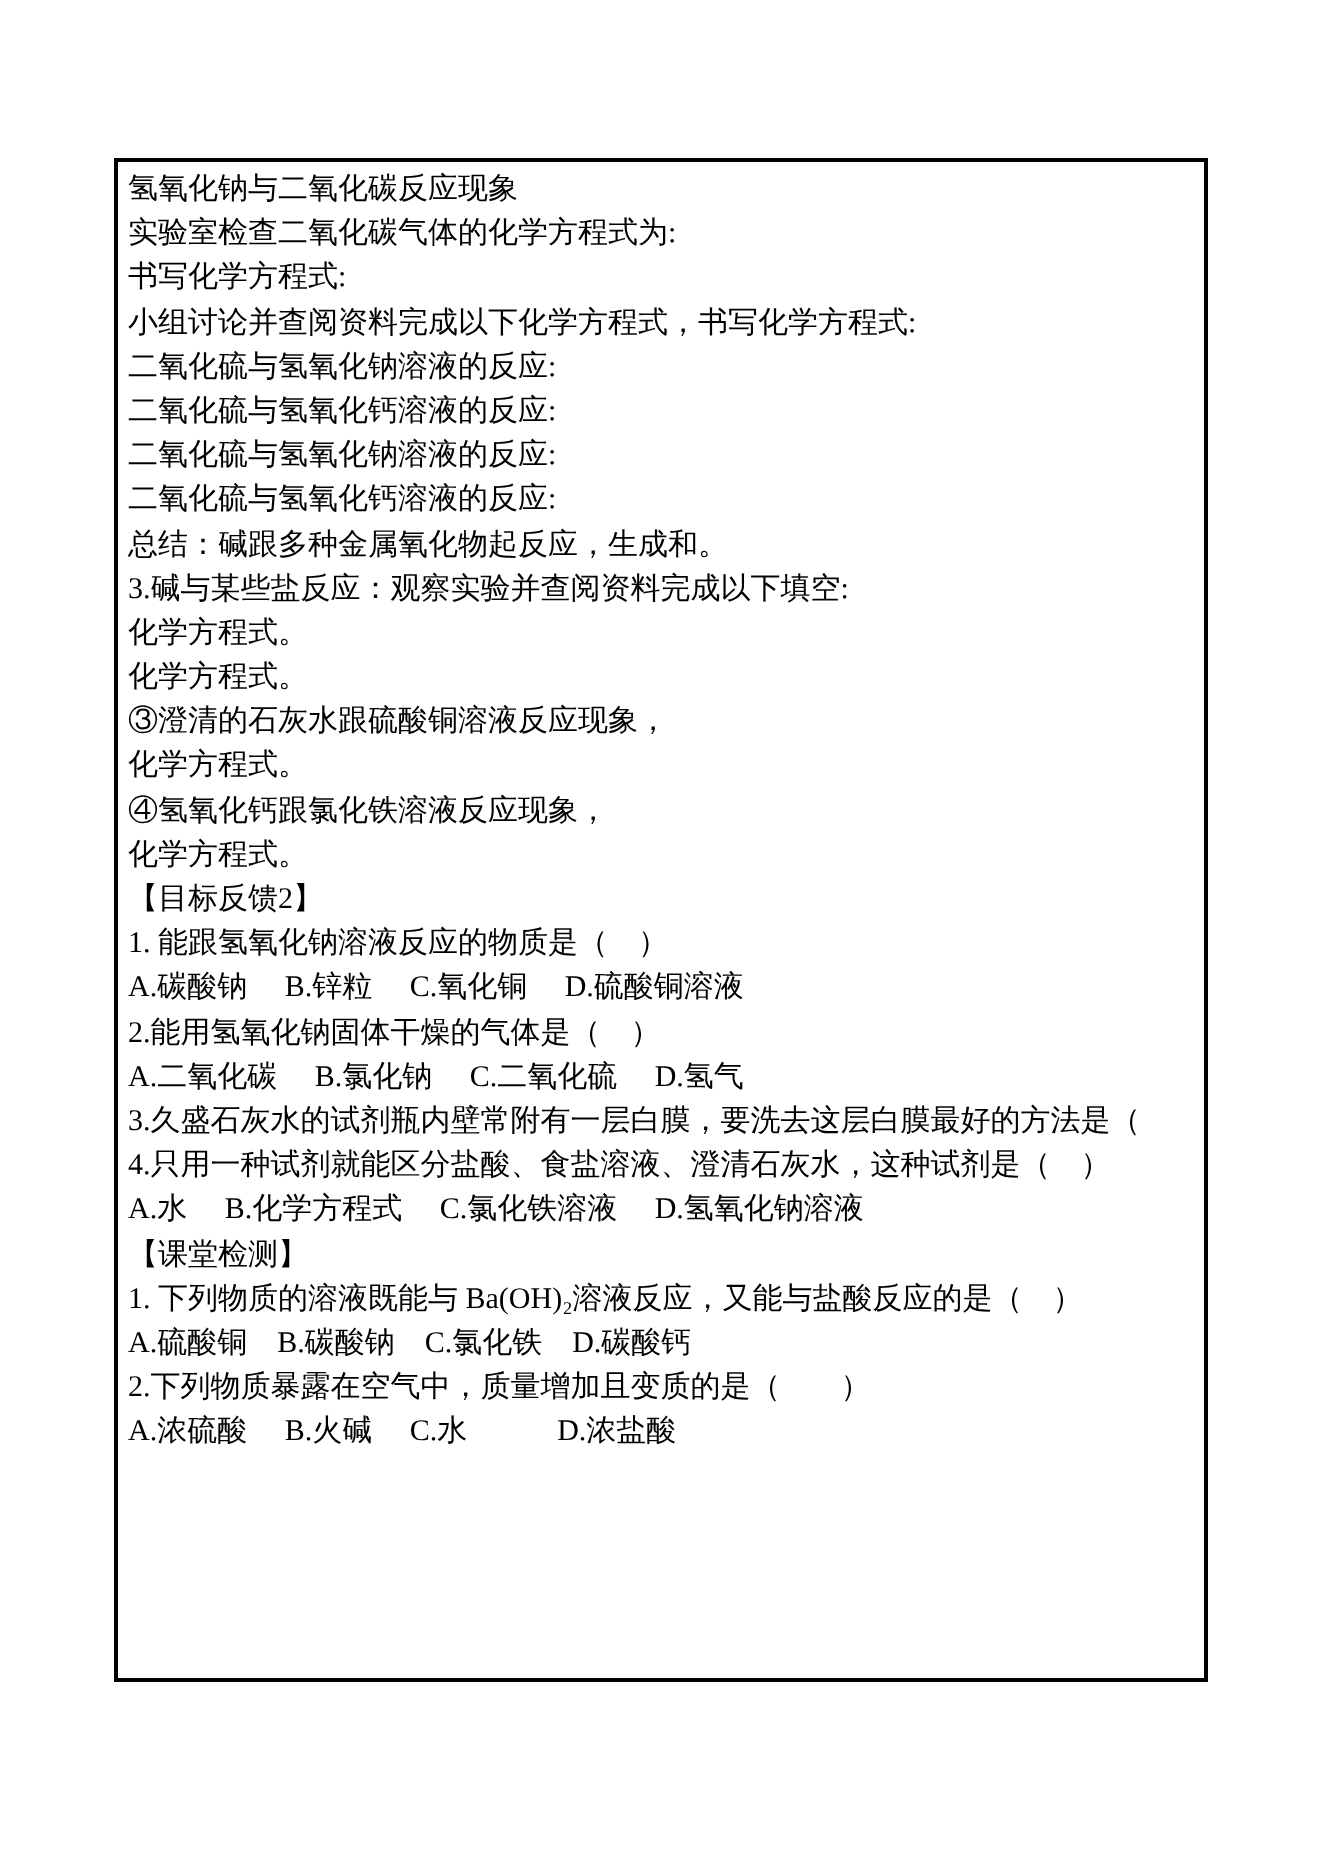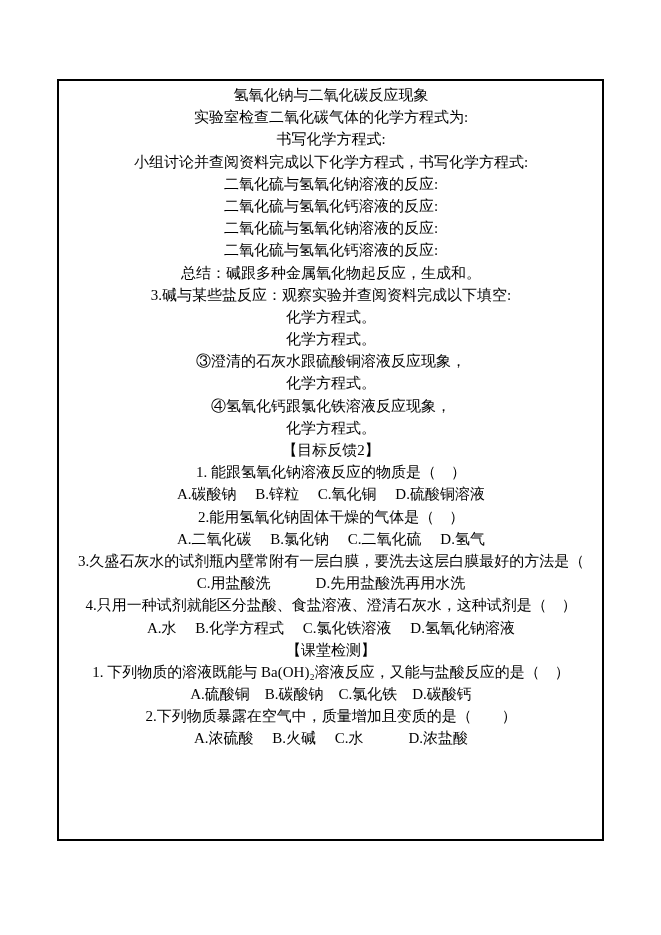--- a/index.html
+++ b/index.html
@@ -1,20 +1,20 @@
 <!DOCTYPE html>
 <html style="--page-bg: #ffffff; --ink: #000000; --border: #000000;"><head>
 <meta charset="utf-8">
 <style>
   :root {
     --page-bg: #ffffff;
     --ink: #000000;
     --border: #000000;
   }
-  * { margin: 0; padding: 0; box-sizing: border-box; text-align: center; }
+  * { margin: 0; padding: 0; box-sizing: border-box; }
   html, body {
     width: 661px;
     height: 935px;
     background: var(--page-bg);
     font-family: "Liberation Serif", "DejaVu Serif", serif;
   }
   .page {
     position: relative;
     width: 661px;
     height: 935px;
@@ -61,21 +61,20 @@
     <div class="line">③澄清的石灰水跟硫酸铜溶液反应现象，</div>
     <div class="line">化学方程式。</div>
     <div class="line">④氢氧化钙跟氯化铁溶液反应现象，</div>
     <div class="line">化学方程式。</div>
     <div class="line">【目标反馈2】</div>
     <div class="line">1. 能跟氢氧化钠溶液反应的物质是（　）</div>
     <div class="line">A.碳酸钠　 B.锌粒　 C.氧化铜　 D.硫酸铜溶液</div>
     <div class="line">2.能用氢氧化钠固体干燥的气体是（　）</div>
     <div class="line">A.二氧化碳　 B.氯化钠　 C.二氧化硫　 D.氢气</div>
     <div class="line">3.久盛石灰水的试剂瓶内壁常附有一层白膜，要洗去这层白膜最好的方法是（</div>
-    <div class="line">C.用盐酸洗　　　D.先用盐酸洗再用水洗</div>
     <div class="line">4.只用一种试剂就能区分盐酸、食盐溶液、澄清石灰水，这种试剂是（　）</div>
     <div class="line">A.水　 B.化学方程式　 C.氯化铁溶液　 D.氢氧化钠溶液</div>
     <div class="line">【课堂检测】</div>
     <div class="line">1. 下列物质的溶液既能与 Ba(OH)₂溶液反应，又能与盐酸反应的是（　）</div>
     <div class="line">A.硫酸铜　B.碳酸钠　C.氯化铁　D.碳酸钙</div>
     <div class="line">2.下列物质暴露在空气中，质量增加且变质的是（　　）</div>
     <div class="line">A.浓硫酸　 B.火碱　 C.水　　　D.浓盐酸</div>
   </div>
 </div>
 

